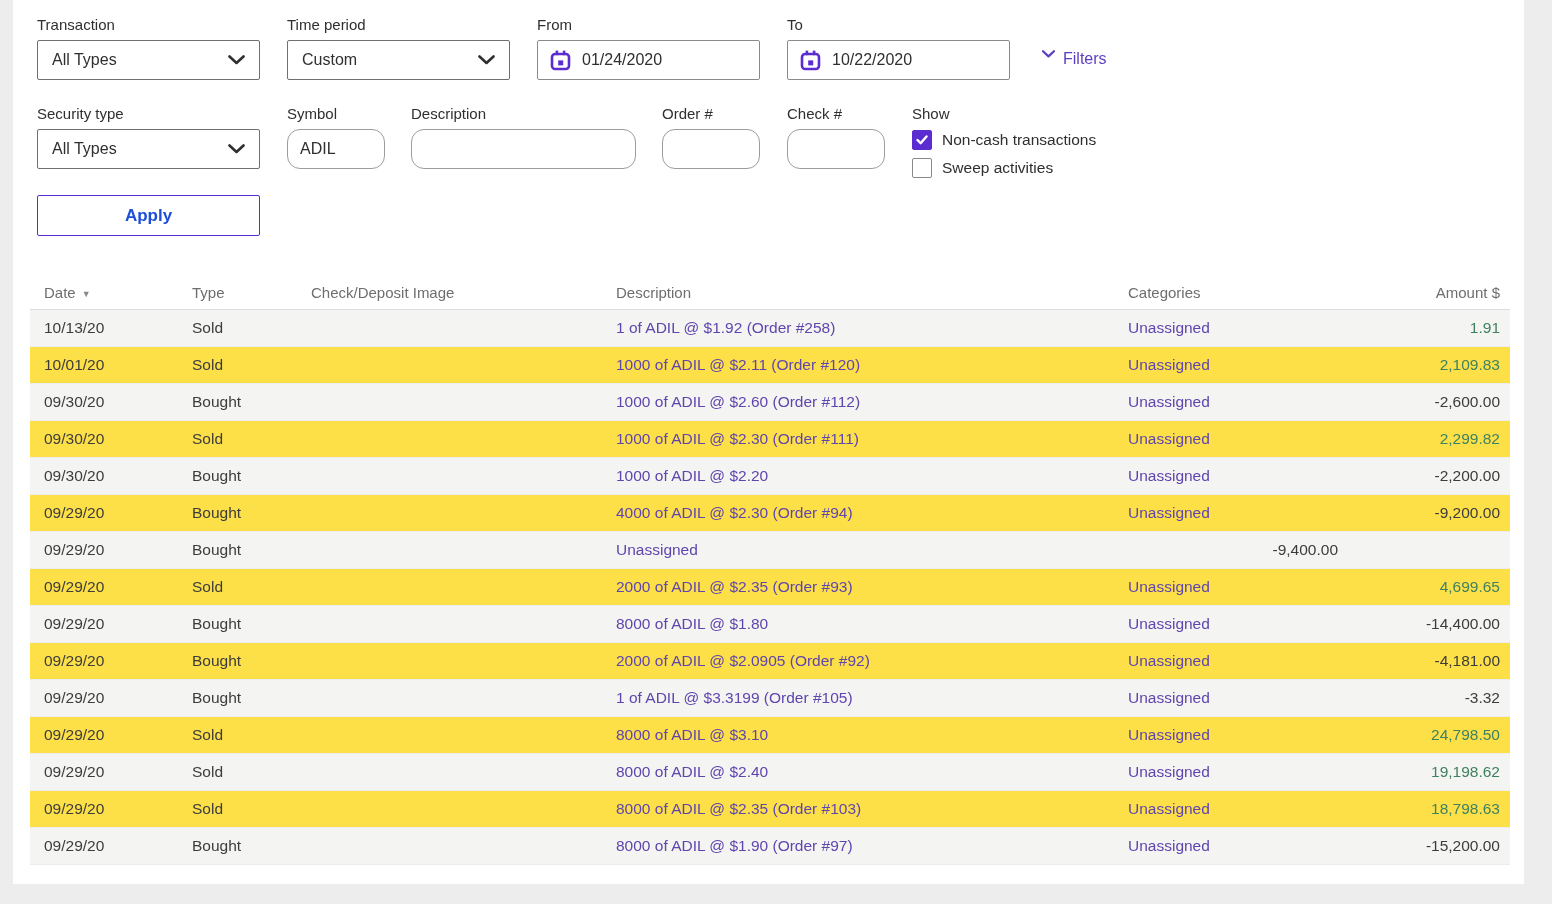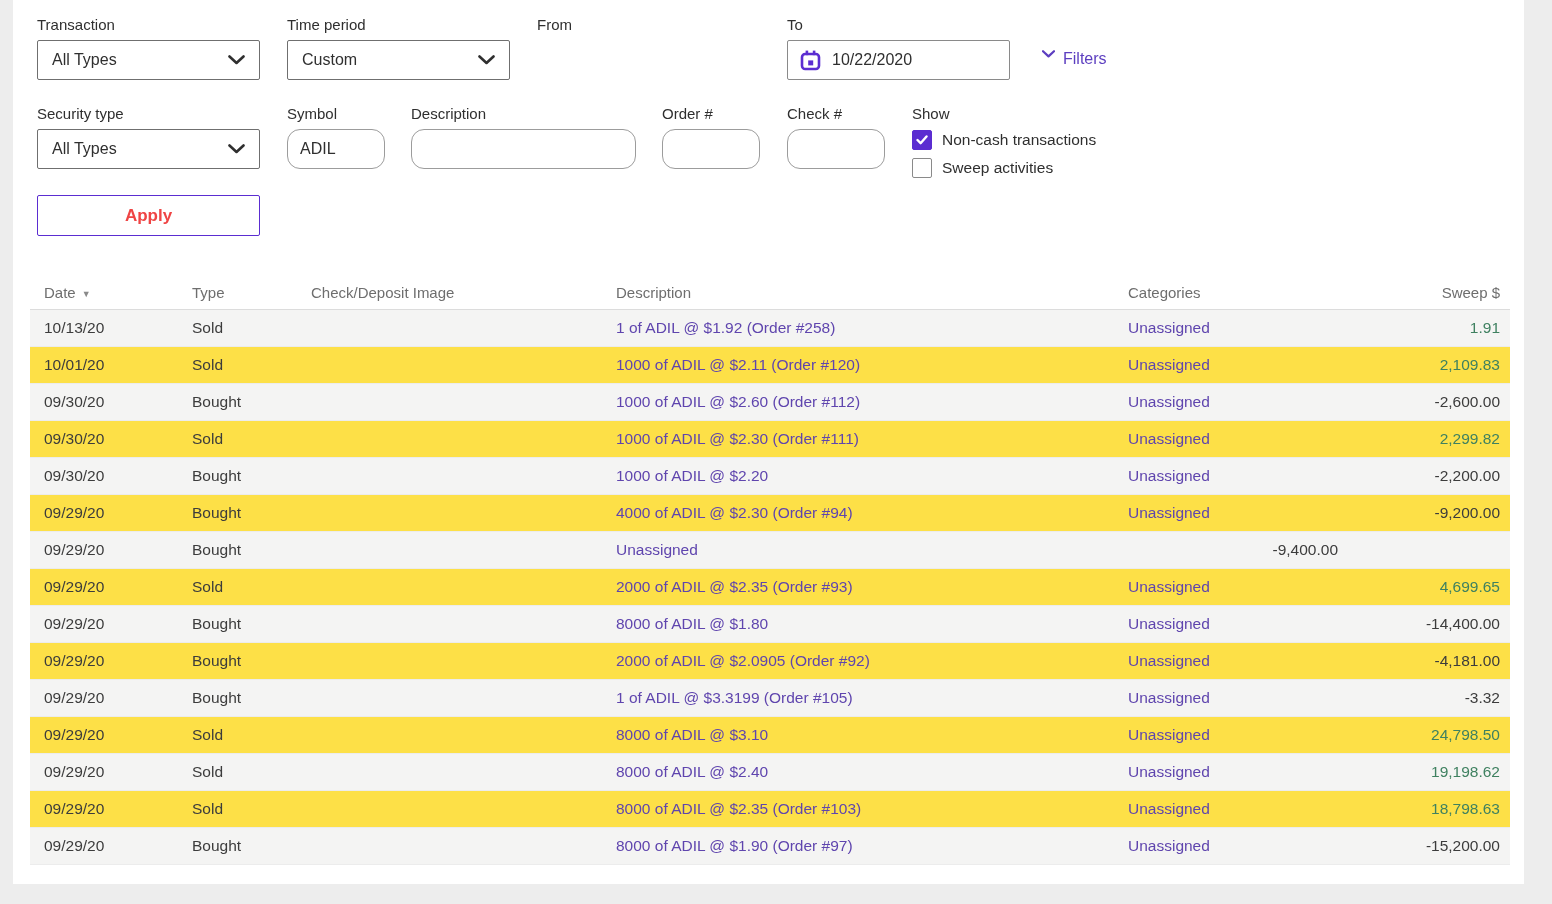--- a/index.html
+++ b/index.html
@@ -46,21 +46,21 @@
   .checkbox {
     width:20px; height:20px; border:1px solid #8a8a8a; border-radius:2px;
     background:#fff; display:inline-flex; align-items:center; justify-content:center;
     cursor:pointer; flex:0 0 auto;
   }
   .checkbox.checked { background:#5b2dd1; border-color:#5b2dd1; }
   .cb-label { font-size:15.5px; color:#2f2f2f; white-space:nowrap; }
   .apply-btn {
     position:absolute; left:24px; top:195px; width:223px; height:41px;
     background:#fff; border:1.5px solid #5b2dd1; border-radius:2px;
-    color:#ef4444; font-size:17px; font-weight:bold; cursor:pointer;
+    color:#1d4ed8; font-size:17px; font-weight:bold; cursor:pointer;
     font-family:"Liberation Sans","DejaVu Sans",sans-serif;
   }
   
   .tbl { position:absolute; left:17px; top:276px; width:1480px; }
   .tbl-header, .tbl-row {
     display:grid;
     grid-template-columns:148px 119px 305px 512px 210px 1fr;
     padding-left:14px; padding-right:10px; align-items:center;
   }
   .tbl-header {
@@ -95,20 +95,29 @@
 
   <div class="flabel" style="left:274px;top:16px">Time period</div>
   <div class="field select-field" style="left:274px;top:40px;width:223px">
     <span>Custom</span>
     <svg class="chevron-select" width="17" height="10" viewBox="0 0 17 10">
         <path d="M1.5 1.5 L8.5 8 L15.5 1.5" fill="none" stroke="#2f2f2f" stroke-width="2.6" stroke-linecap="round" stroke-linejoin="round"></path>
       </svg>
   </div>
 
   <div class="flabel" style="left:524px;top:16px">From</div>
+  <div class="field date-field" style="left:524px;top:40px;width:223px">
+    <svg width="21" height="21" viewBox="0 0 21 21">
+      <rect x="2" y="4" width="17" height="15" rx="3.2" fill="none" stroke="#5b2dd1" stroke-width="2.6"></rect>
+      <rect x="5.6" y="0.6" width="2.6" height="4.6" fill="#5b2dd1"></rect>
+      <rect x="12.8" y="0.6" width="2.6" height="4.6" fill="#5b2dd1"></rect>
+      <rect x="8.2" y="10.4" width="5" height="5" fill="#5b2dd1"></rect>
+    </svg>
+    <span>01/24/2020</span>
+  </div>
 
   <div class="flabel" style="left:774px;top:16px">To</div>
   <div class="field date-field" style="left:774px;top:40px;width:223px">
     <svg width="21" height="21" viewBox="0 0 21 21">
       <rect x="2" y="4" width="17" height="15" rx="3.2" fill="none" stroke="#5b2dd1" stroke-width="2.6"></rect>
       <rect x="5.6" y="0.6" width="2.6" height="4.6" fill="#5b2dd1"></rect>
       <rect x="12.8" y="0.6" width="2.6" height="4.6" fill="#5b2dd1"></rect>
       <rect x="8.2" y="10.4" width="5" height="5" fill="#5b2dd1"></rect>
     </svg>
     <span>10/22/2020</span>
@@ -161,21 +170,21 @@
 
   <button class="apply-btn">Apply</button>
 
   <div class="tbl">
     <div class="tbl-header">
       <div><span>Date</span><span class="sort-caret">▼</span></div>
       <div>Type</div>
       <div>Check/Deposit Image</div>
       <div>Description</div>
       <div>Categories</div>
-      <div class="th-amount">Sweep $</div>
+      <div class="th-amount">Amount $</div>
     </div>
     <div>
   <div class="tbl-row alt">
     <div class="cell-date">10/13/20</div>
     <div class="cell-type">Sold</div>
     <div class="cell-check"></div>
     <div class="cell-desc"><a>1 of ADIL @ $1.92 (Order #258)</a></div>
     <div class="cell-cat"><a>Unassigned</a></div>
     <div class="cell-amount pos">1.91</div>
   </div>

